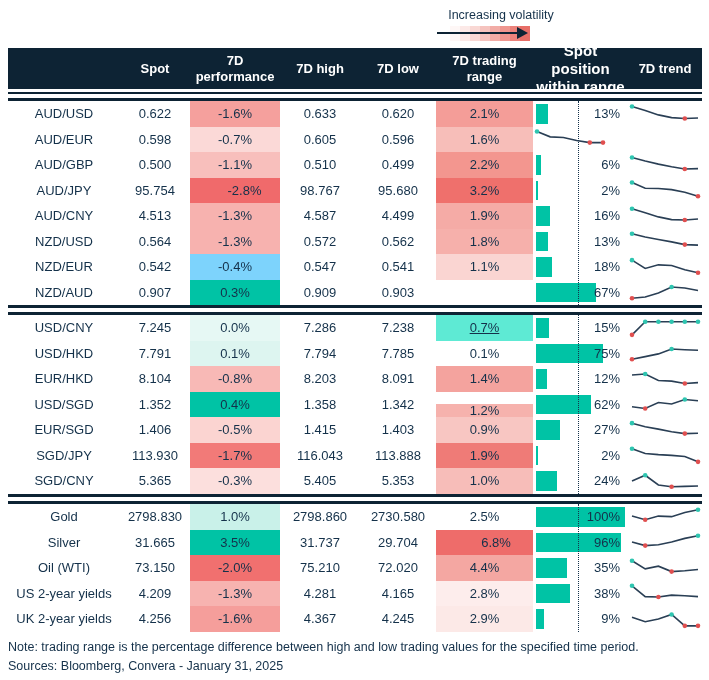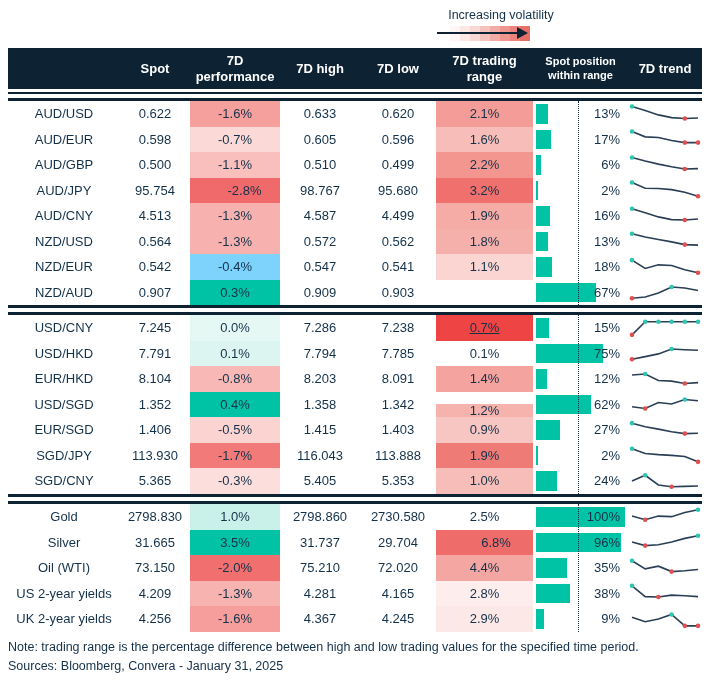--- a/index.html
+++ b/index.html
@@ -12,21 +12,21 @@
   #legend-label{position:absolute;left:420px;top:8px;width:162px;text-align:center;font-size:12.5px;}
   #grad{position:absolute;left:450px;top:26px;width:80px;height:15px;display:flex;}
   #grad div{flex:1;height:100%;}
   #arrow-line{position:absolute;left:437px;top:32px;width:82px;height:0;border-top:2px solid var(--navy);}
   #arrow-head{position:absolute;left:517px;top:27px;width:0;height:0;
     border-left:11px solid var(--navy);border-top:6px solid transparent;border-bottom:6px solid transparent;}
   
   #header{position:absolute;left:8px;top:48px;width:694px;height:41px;background:var(--navy);
     color:#ffffff;display:flex;align-items:center;font-weight:bold;font-size:13px;line-height:1.2;}
   #header .hcell{display:flex;align-items:center;justify-content:center;text-align:center;height:100%;}
-  #header .c-pos{font-size:11px;}
+  #header .c-pos{font-size:15px;}
   #header-underline{position:absolute;left:8px;top:92px;width:694px;height:2px;background:var(--navy);}
   
   .c-label{width:112px;}
   .c-spot{width:70px;}
   .c-perf{width:90px;}
   .c-high{width:80px;}
   .c-low{width:76px;}
   .c-range{width:97px;}
   .c-pos{width:95px;}
   .c-trend{width:74px;}
@@ -96,24 +96,20 @@
             </svg>
           </div>
         </div>
         <div class="row">
           <div class="cell c-label">AUD/EUR</div>
           <div class="cell c-spot">0.598</div>
           <div class="cell c-perf" style="background: rgb(251, 217, 215);">-0.7%</div>
           <div class="cell c-high">0.605</div>
           <div class="cell c-low">0.596</div>
           <div class="cell c-range" style="background: rgb(247, 190, 185);">1.6%</div>
-          <div class="cell c-pos">
-            <div class="bar" style="width: 15.13px;"></div>
-            <div class="bar-label">17%</div>
-          </div>
           <div class="cell c-trend">
             <svg width="72" height="24" viewBox="0 0 72 24">
               <polyline points="3,4.4399999999999995 16.2,9.84 29.4,10.56 42.599999999999994,13.440000000000001 55.8,15.6 69,15.6" fill="none" stroke="#2a3f55" stroke-width="1.6"></polyline>
               <circle cx="3" cy="4.4399999999999995" r="2.3" fill="#2fc5b0"></circle>
               <circle cx="55.8" cy="15.6" r="2.3" fill="#e04f4f"></circle>
               <circle cx="69" cy="15.6" r="2.3" fill="#e04f4f"></circle>
             </svg>
           </div>
         </div>
         <div class="row">
@@ -232,21 +228,21 @@
         </div>
         <div class="dotline"></div>
       </div>
       <div class="section" style="top: 312px;">
         <div class="row">
           <div class="cell c-label">USD/CNY</div>
           <div class="cell c-spot">7.245</div>
           <div class="cell c-perf" style="background: rgb(230, 248, 244);">0.0%</div>
           <div class="cell c-high">7.286</div>
           <div class="cell c-low">7.238</div>
-          <div class="cell c-range" style="background: #ef4444; text-decoration: underline;">0.7%</div>
+          <div class="cell c-range" style="background: #5eead4; text-decoration: underline;">0.7%</div>
           <div class="cell c-pos">
             <div class="bar" style="width: 13.35px;"></div>
             <div class="bar-label">15%</div>
           </div>
           <div class="cell c-trend">
             <svg width="72" height="24" viewBox="0 0 72 24">
               <polyline points="3,18.84 16.2,5.7 29.4,5.7 42.599999999999994,5.7 55.8,5.7 69,5.7" fill="none" stroke="#2a3f55" stroke-width="1.6"></polyline>
               <circle cx="16.2" cy="5.7" r="2.3" fill="#2fc5b0"></circle>
               <circle cx="29.4" cy="5.7" r="2.3" fill="#2fc5b0"></circle>
               <circle cx="42.599999999999994" cy="5.7" r="2.3" fill="#2fc5b0"></circle>

